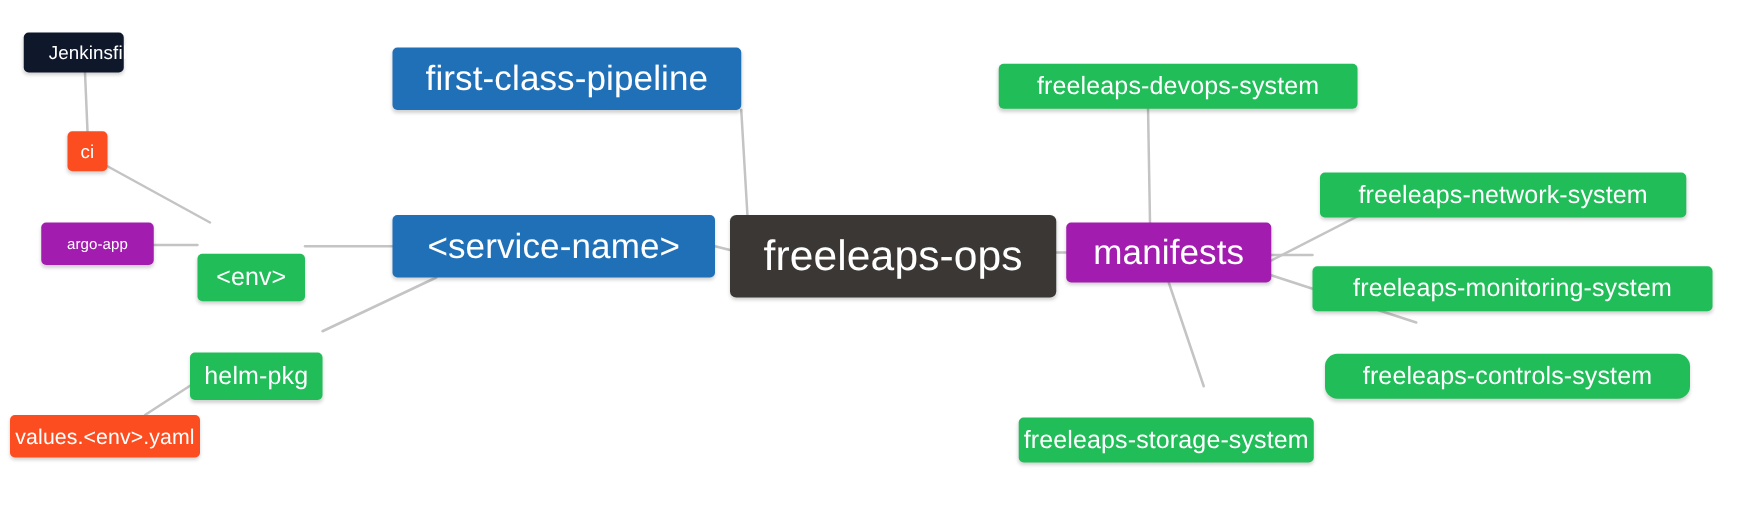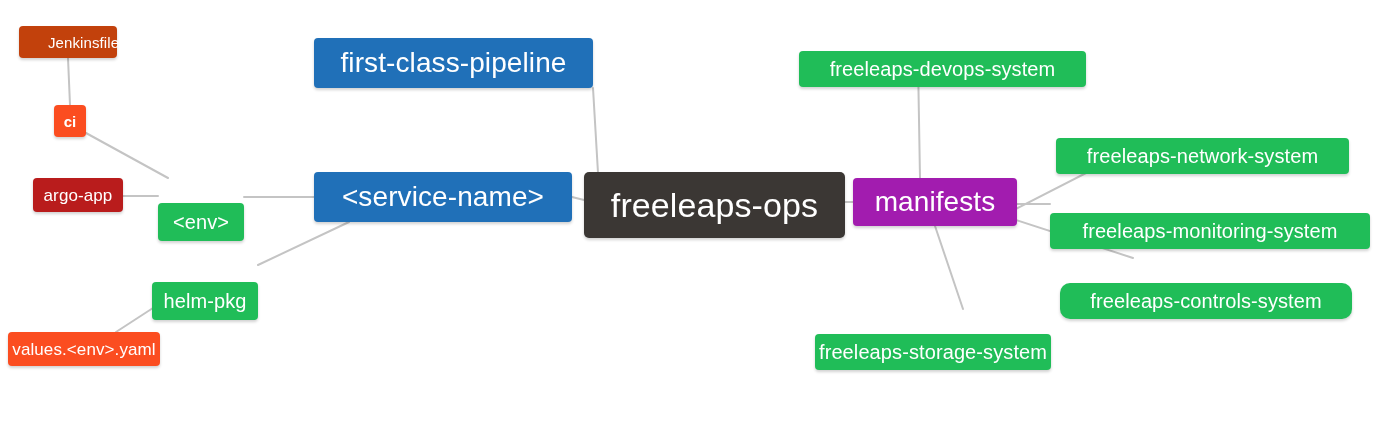--- a/index.html
+++ b/index.html
@@ -66,23 +66,23 @@
       <line x1="1010" y1="218" x2="1133" y2="258" stroke="#c4c4c4" stroke-width="2" stroke-linecap="round"></line>
       <line x1="935" y1="226" x2="963" y2="309" stroke="#c4c4c4" stroke-width="2" stroke-linecap="round"></line>
     </svg>
   <div id="node-layer">
       <div class="node n-root" style="left: 584px; top: 172px; width: 261px; height: 66px; font-size: 34px; background: rgb(59, 55, 52);">freeleaps-ops</div>
       <div class="node n-blue" style="left: 314px; top: 38px; width: 279px; height: 50px; font-size: 28px; background: rgb(32, 112, 184);">first-class-pipeline</div>
       <div class="node n-blue" style="left: 314px; top: 172px; width: 258px; height: 50px; font-size: 28px; background: rgb(32, 112, 184);">&lt;service-name&gt;</div>
       <div class="node n-blue" style="left: 853px; top: 178px; width: 164px; height: 48px; font-size: 28px; background: #a21caf;">manifests</div>
       <div class="node n-green" style="left: 158px; top: 178px; width: 86px; height: 38px; font-size: 20px; background: rgb(32, 189, 88);">&lt;env&gt;</div>
       <div class="node n-green" style="left: 152px; top: 257px; width: 106px; height: 38px; font-size: 20px; background: rgb(32, 189, 88);">helm-pkg</div>
-      <div class="node n-red" style="left: 54px; top: 105px; width: 32px; height: 32px; font-size: 15px; background: rgb(251, 77, 32); font-weight: bold;">ci</div>
-      <div class="node n-orange" style="left: 19px; top: 26px; width: 98px; height: 32px; font-size: 15px; background: #c2410c; padding-left: 41px;">Jenkinsfile</div>
-      <div class="node n-red" style="left: 33px; top: 178px; width: 90px; height: 34px; font-size: 17px; background: #b91c1c;">argo-app</div>
+      <div class="node n-red" style="left: 54px; top: 105px; width: 32px; height: 32px; font-size: 15px; background: rgb(251, 77, 32);">ci</div>
+      <div class="node n-orange" style="left: 19px; top: 26px; width: 80px; height: 32px; font-size: 15px; background: #0f172a; padding-left: 41px;">Jenkinsfile</div>
+      <div class="node n-red" style="left: 33px; top: 178px; width: 90px; height: 34px; font-size: 12px; background: #a21caf;">argo-app</div>
       <div class="node n-red" style="left: 8px; top: 332px; width: 152px; height: 34px; font-size: 17px; background: rgb(251, 77, 32);">values.&lt;env&gt;.yaml</div>
       <div class="node n-green" style="left: 799px; top: 26px; width: 287px; height: 36px; font-size: 20px; background: rgb(32, 189, 88);">freeleaps-devops-system</div>
       <div class="node n-green" style="left: 1056px; top: 113px; width: 293px; height: 36px; font-size: 20px; background: rgb(32, 189, 88);">freeleaps-network-system</div>
       <div class="node n-green" style="left: 1050px; top: 188px; width: 320px; height: 36px; font-size: 20px; background: rgb(32, 189, 88);">freeleaps-monitoring-system</div>
       <div class="node n-green" style="left: 1060px; top: 258px; width: 292px; height: 36px; font-size: 20px; background: rgb(32, 189, 88); border-radius: 10px;">freeleaps-controls-system</div>
       <div class="node n-green" style="left: 815px; top: 309px; width: 236px; height: 36px; font-size: 20px; background: rgb(32, 189, 88);">freeleaps-storage-system</div>
     </div>
 </div>
 
 </body></html>

